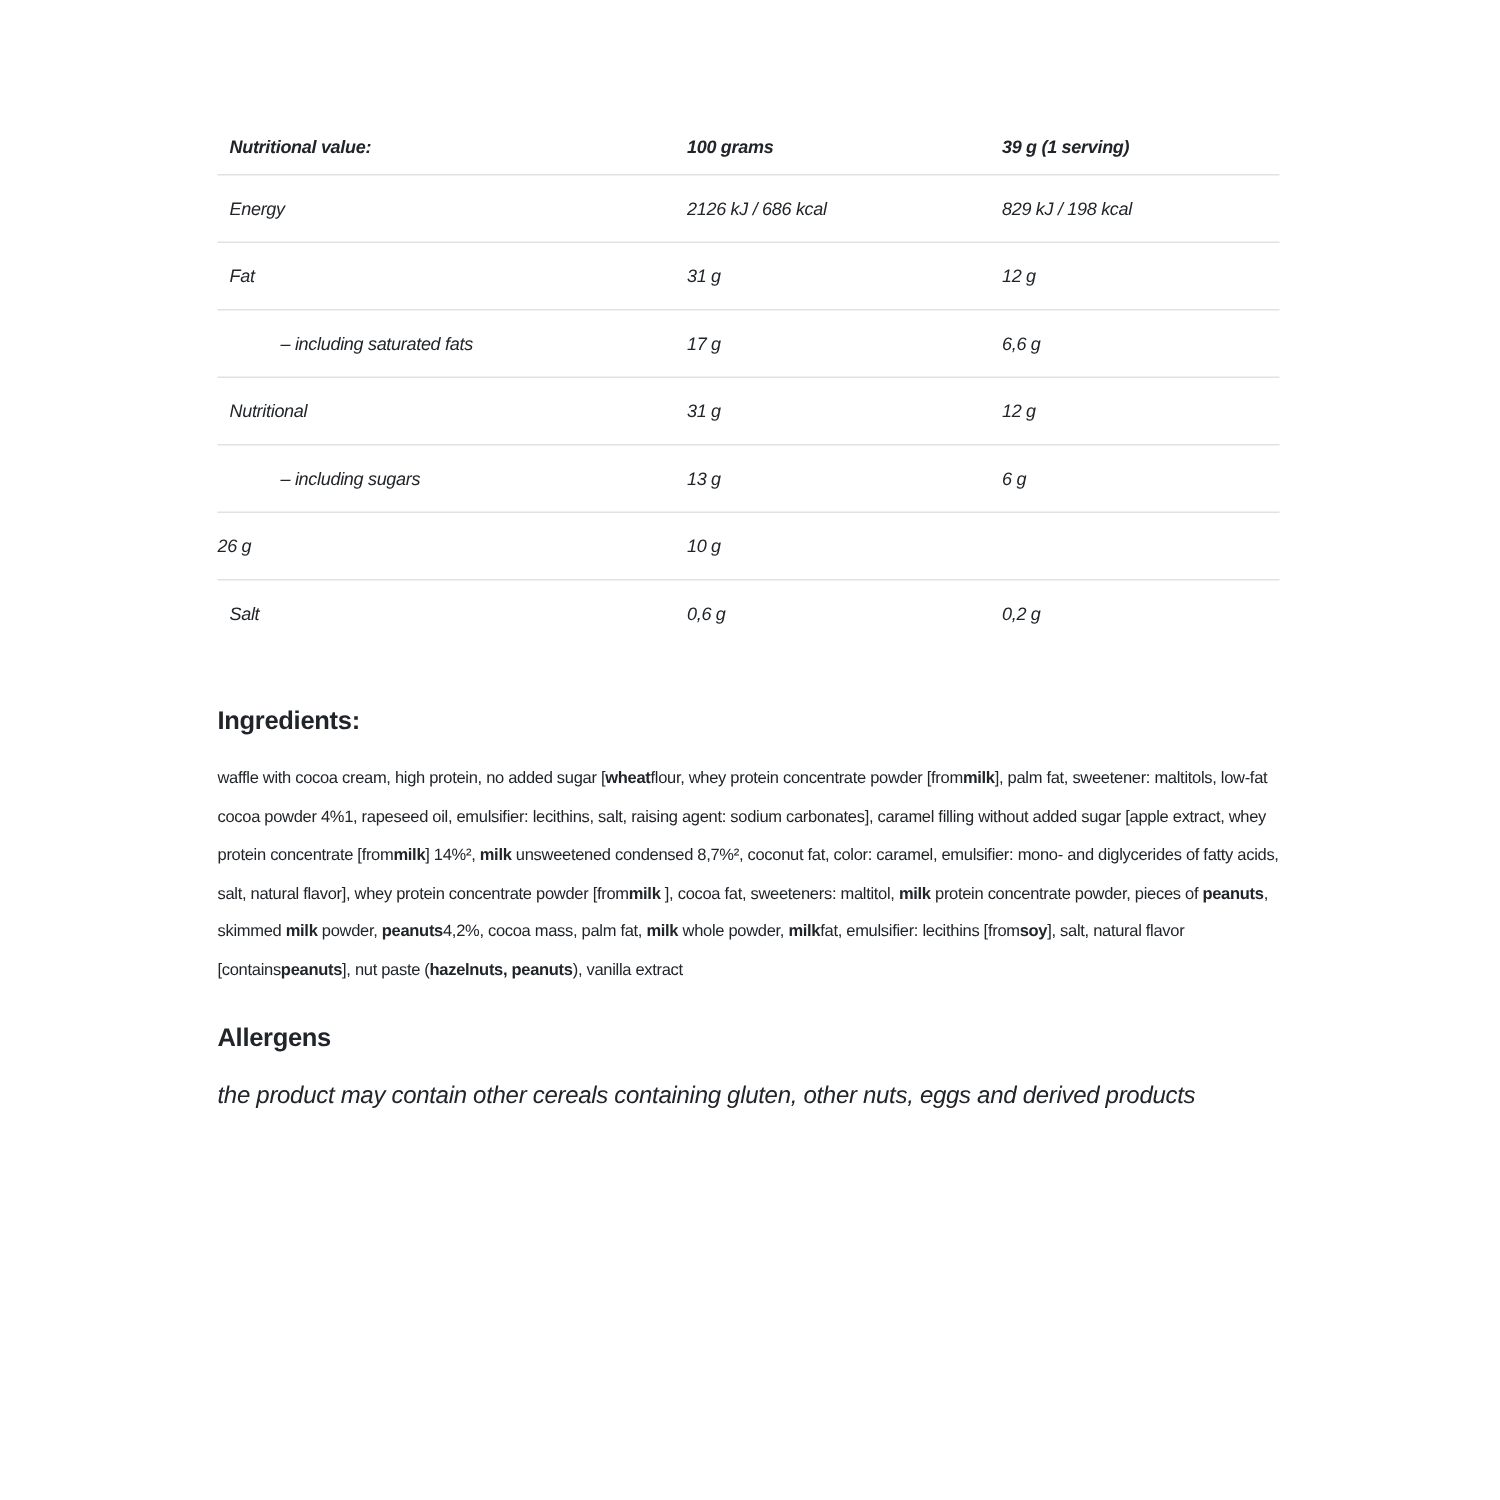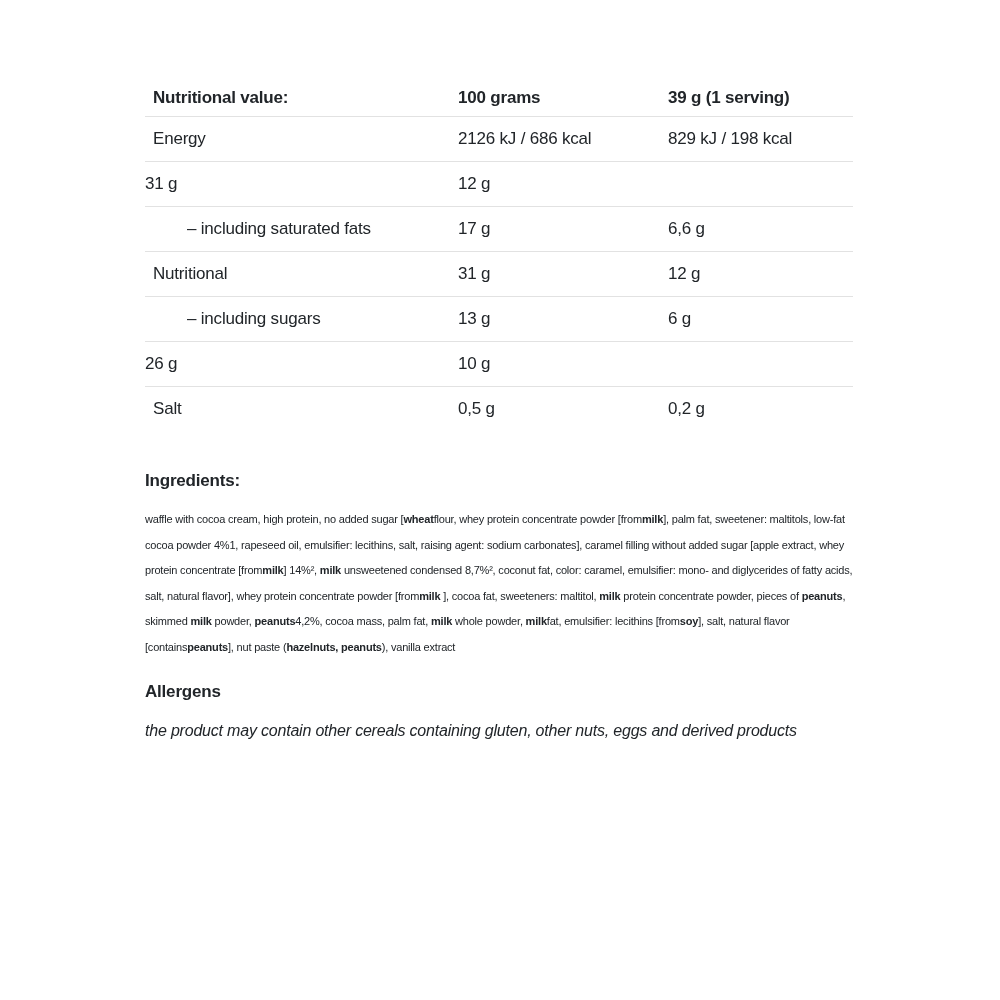--- a/index.html
+++ b/index.html
@@ -30,24 +30,25 @@
     align-items: center;
     height: 45px;
     border-bottom: 1px solid #e2e2e2;
   }
   .t-row.header {
     height: 37px;
     font-weight: 700;
   }
   .t-row.last { border-bottom: none; }
   .cell {
-    font-size: 17px;
+    font-size: 12px;
     letter-spacing: -0.2px;
     line-height: 1.2;
     white-space: nowrap;
+    font-style: italic;
   }
   .cell.label { padding-left: 8px; }
   .t-row.sub .cell.label { padding-left: 42px; }
   
   .section-heading {
     font-size: 17px;
     font-weight: 700;
     letter-spacing: -0.2px;
     line-height: 20px;
   }
@@ -82,20 +83,21 @@
         <div class="cell">39 g (1 serving)</div>
       </div>
 
       <div class="t-row">
         <div class="cell label">Energy</div>
         <div class="cell">2126 kJ / 686 kcal</div>
         <div class="cell">829 kJ / 198 kcal</div>
       </div>
 
       <div class="t-row">
+        <div class="cell label">Fat</div>
         <div class="cell">31 g</div>
         <div class="cell">12 g</div>
       </div>
 
       <div class="t-row sub">
         <div class="cell label">– including saturated fats</div>
         <div class="cell">17 g</div>
         <div class="cell">6,6 g</div>
       </div>
 
@@ -112,21 +114,21 @@
       </div>
 
 
       <div class="t-row">
         <div class="cell">26 g</div>
         <div class="cell">10 g</div>
       </div>
 
       <div class="t-row last">
         <div class="cell label">Salt</div>
-        <div class="cell">0,5 g</div>
+        <div class="cell">0,6 g</div>
         <div class="cell">0,2 g</div>
       </div>
     </div>
 
     <h2 class="section-heading ingredients-heading">Ingredients:</h2>
 
     <p class="ingredients-body"><span>waffle with cocoa cream, high protein, no added sugar [</span><b>wheat</b><span>flour, whey protein concentrate powder [from</span><b>milk</b><span>], palm fat, sweetener: maltitols, low-fat cocoa powder 4%1, rapeseed oil, emulsifier: lecithins, salt, raising agent: sodium carbonates], caramel filling without added sugar [apple extract, whey protein concentrate [from</span><b>milk</b><span>] 14%², </span><b>milk</b><span> unsweetened condensed 8,7%², coconut fat, color: caramel, emulsifier: mono- and diglycerides of fatty acids, salt, natural flavor], whey protein concentrate powder [from</span><b>milk</b><span> ], cocoa fat, sweeteners: maltitol, </span><b>milk</b><span> protein concentrate powder, pieces of </span><b>peanuts</b><span>, skimmed </span><b>milk</b><span> powder, </span><b>peanuts</b><span>4,2%, cocoa mass, palm fat, </span><b>milk</b><span> whole powder, </span><b>milk</b><span>fat, emulsifier: lecithins [from</span><b>soy</b><span>], salt, natural flavor [contains</span><b>peanuts</b><span>], nut paste (</span><b>hazelnuts, peanuts</b><span>), vanilla extract</span></p>
 
     <h2 class="section-heading allergens-heading">Allergens</h2>
 

